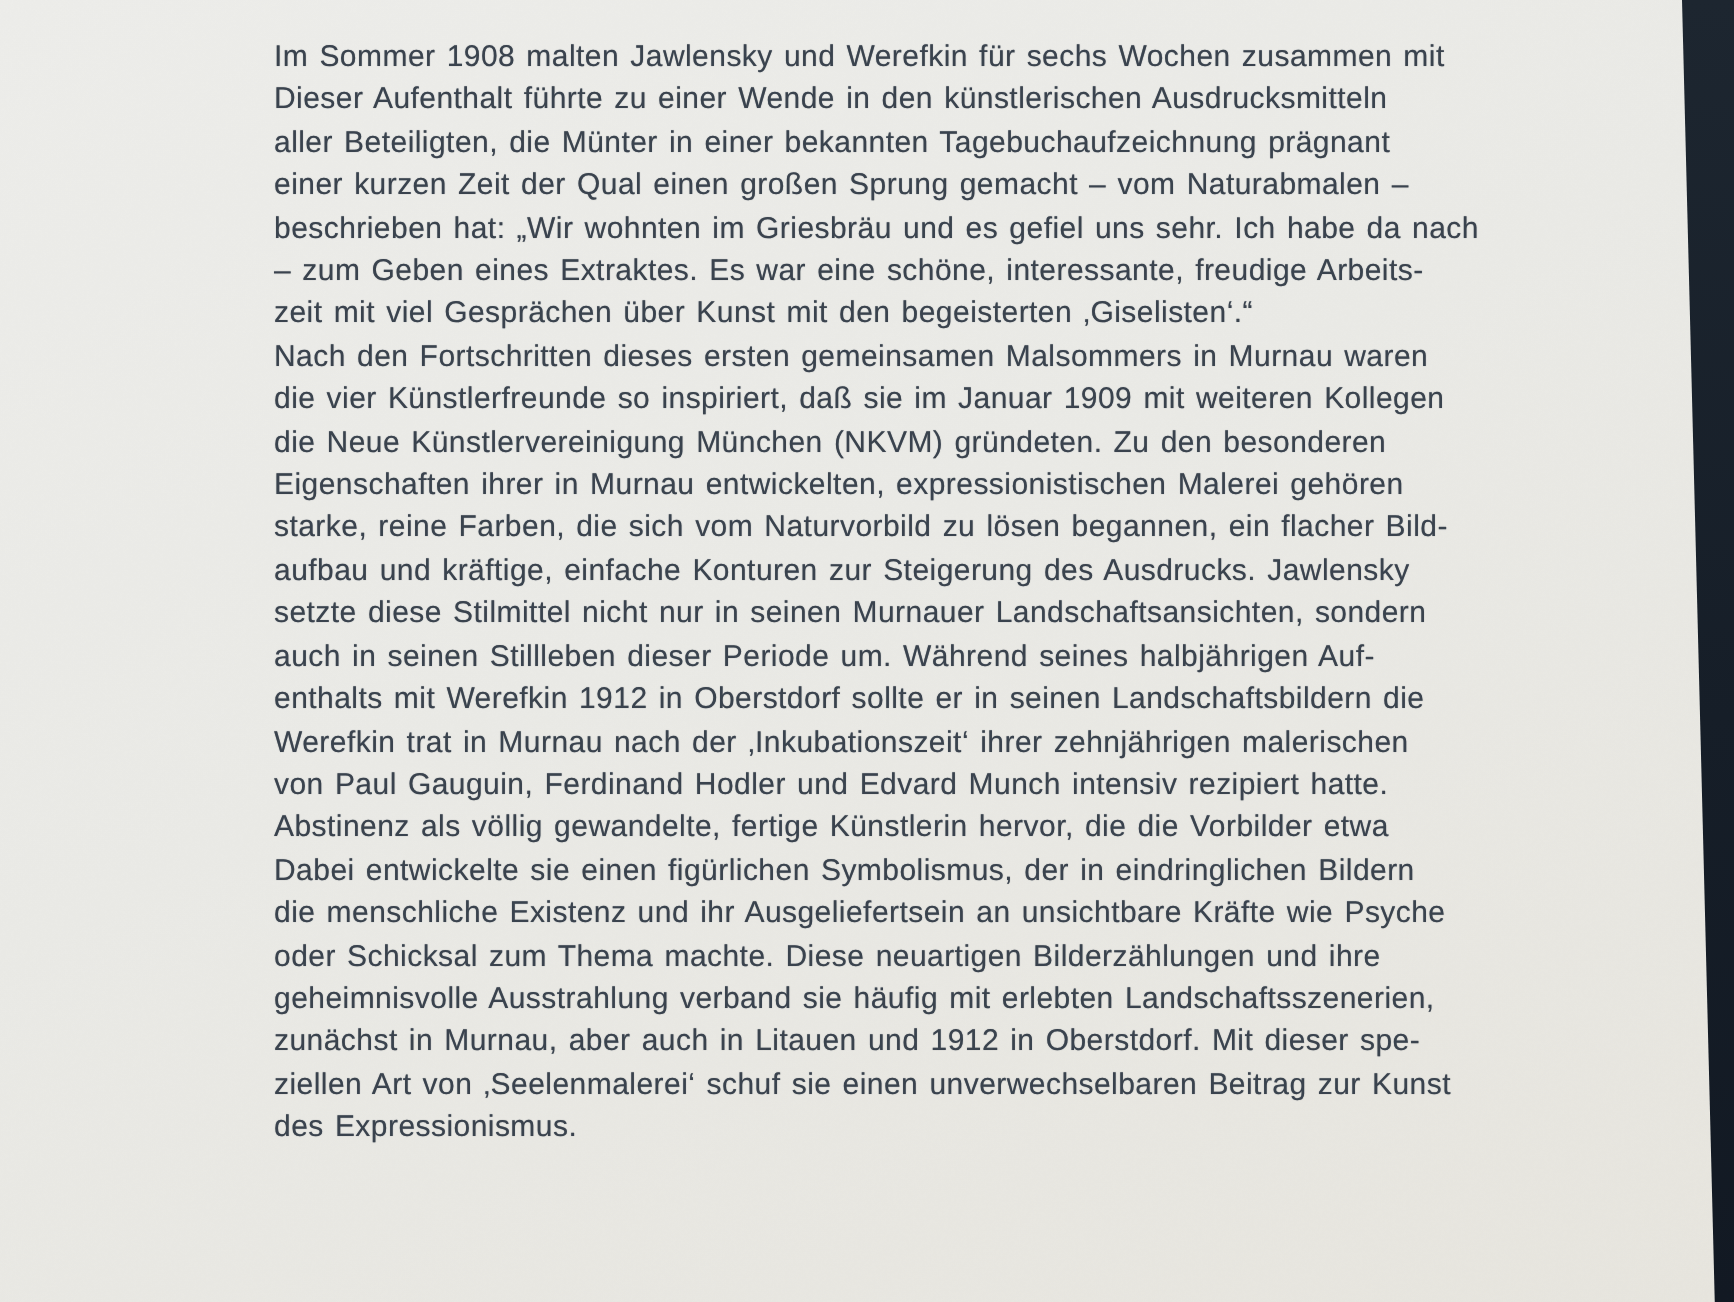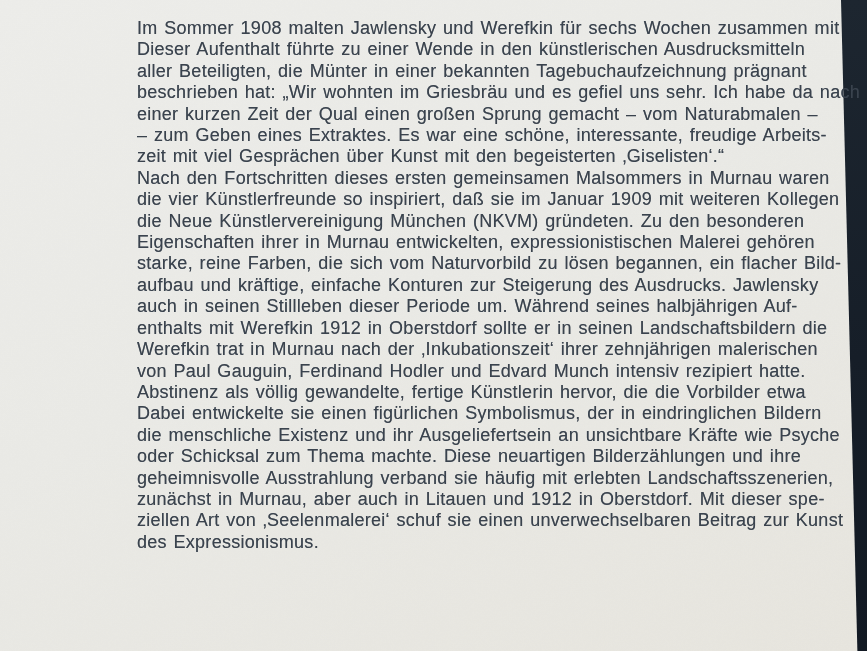--- a/index.html
+++ b/index.html
@@ -32,21 +32,21 @@
     height: 651px;
     background: linear-gradient(180deg, #1d2630 0%, #161e28 55%, #121923 100%);
     clip-path: polygon(0 0, 100% 0, 100% 100%, 63% 100%);
   }
   .text-block {
     position: absolute;
     left: 137px;
     top: 18px;
     width: 618px;
     color: #3a434e;
-    font-size: 18px;
+    font-size: 15px;
     line-height: 21.4px;
     letter-spacing: 0.015em;
     word-spacing: 0.08em;
     text-shadow: 0 0 0.5px rgba(58, 67, 78, 0.55);
   }
   .line {
     white-space: nowrap;
   }
 </style>
 </head>
@@ -61,30 +61,31 @@
     </filter>
     <rect width="867" height="651" filter="url(#paperNoise)"></rect>
   </svg>
 
   <div class="dark-edge"></div>
 
   <div class="text-block">
     <div class="line">Im Sommer 1908 malten Jawlensky und Werefkin für sechs Wochen zusammen mit</div>
     <div class="line">Dieser Aufenthalt führte zu einer Wende in den künstlerischen Ausdrucksmitteln</div>
     <div class="line">aller Beteiligten, die Münter in einer bekannten Tagebuchaufzeichnung prägnant</div>
+    <div class="line">einer kurzen Zeit der Qual einen großen Sprung gemacht – vom Naturabmalen –</div>
     <div class="line">beschrieben hat: „Wir wohnten im Griesbräu und es gefiel uns sehr. Ich habe da nach</div>
-    <div class="line">einer kurzen Zeit der Qual einen großen Sprung gemacht – vom Naturabmalen –</div>
     <div class="line">– zum Geben eines Extraktes. Es war eine schöne, interessante, freudige Arbeits-</div>
     <div class="line">zeit mit viel Gesprächen über Kunst mit den begeisterten ‚Giselisten‘.“</div>
     <div class="line">Nach den Fortschritten dieses ersten gemeinsamen Malsommers in Murnau waren</div>
     <div class="line">die vier Künstlerfreunde so inspiriert, daß sie im Januar 1909 mit weiteren Kollegen</div>
     <div class="line">die Neue Künstlervereinigung München (NKVM) gründeten. Zu den besonderen</div>
     <div class="line">Eigenschaften ihrer in Murnau entwickelten, expressionistischen Malerei gehören</div>
     <div class="line">starke, reine Farben, die sich vom Naturvorbild zu lösen begannen, ein flacher Bild-</div>
     <div class="line">aufbau und kräftige, einfache Konturen zur Steigerung des Ausdrucks. Jawlensky</div>
+    <div class="line">setzte diese Stilmittel nicht nur in seinen Murnauer Landschaftsansichten, sondern</div>
     <div class="line">auch in seinen Stillleben dieser Periode um. Während seines halbjährigen Auf-</div>
     <div class="line">enthalts mit Werefkin 1912 in Oberstdorf sollte er in seinen Landschaftsbildern die</div>
     <div class="line">Werefkin trat in Murnau nach der ‚Inkubationszeit‘ ihrer zehnjährigen malerischen</div>
     <div class="line">von Paul Gauguin, Ferdinand Hodler und Edvard Munch intensiv rezipiert hatte.</div>
     <div class="line">Abstinenz als völlig gewandelte, fertige Künstlerin hervor, die die Vorbilder etwa</div>
     <div class="line">Dabei entwickelte sie einen figürlichen Symbolismus, der in eindringlichen Bildern</div>
     <div class="line">die menschliche Existenz und ihr Ausgeliefertsein an unsichtbare Kräfte wie Psyche</div>
     <div class="line">oder Schicksal zum Thema machte. Diese neuartigen Bilderzählungen und ihre</div>
     <div class="line">geheimnisvolle Ausstrahlung verband sie häufig mit erlebten Landschaftsszenerien,</div>
     <div class="line">zunächst in Murnau, aber auch in Litauen und 1912 in Oberstdorf. Mit dieser spe-</div>

